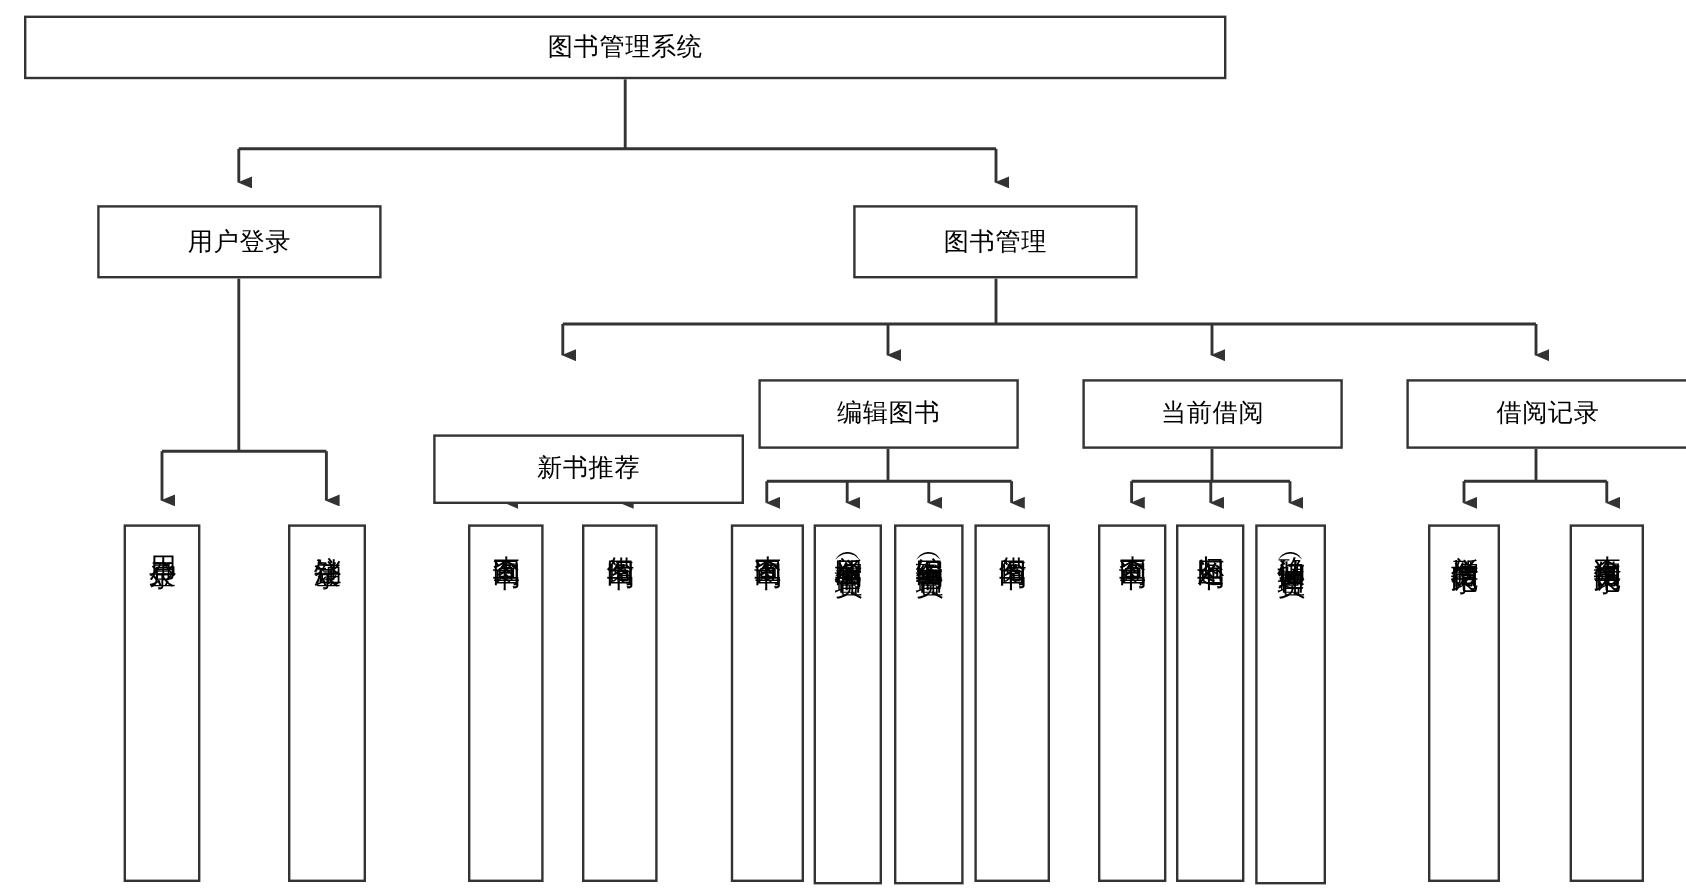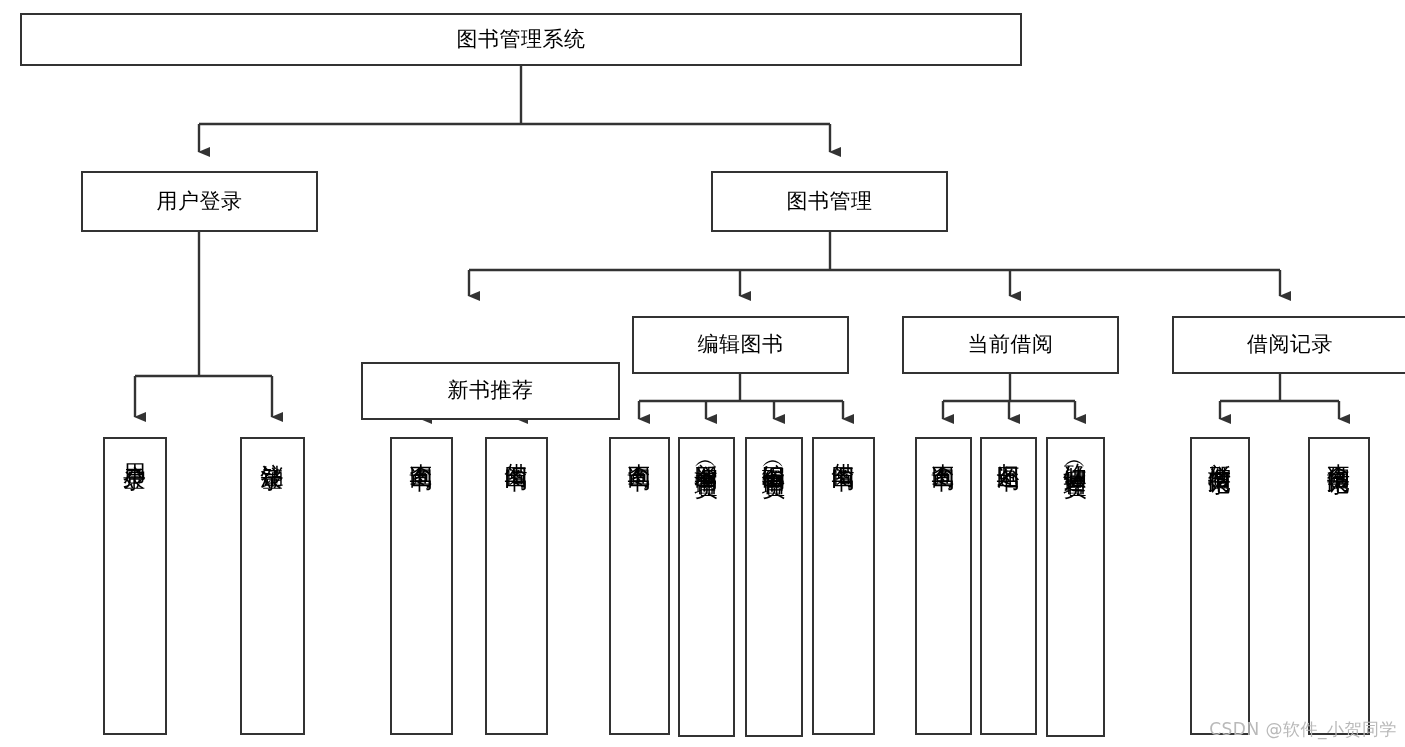--- a/index.html
+++ b/index.html
@@ -179,14 +179,13 @@
         <span class="node-label">确认归还（管理员）</span>
       </div>
       <div class="node leaf" style="left: 1190px; top: 437px; width: 60px; height: 298px;">
         <span class="node-label">新增借阅记录</span>
       </div>
       <div class="node leaf" style="left: 1308px; top: 437px; width: 62px; height: 298px;">
         <span class="node-label">查询借阅记录</span>
       </div>
     </div>
 
-  <div class="watermark">CSDN @软件_小贺同学</div>
 </div>
 
 </body></html>

